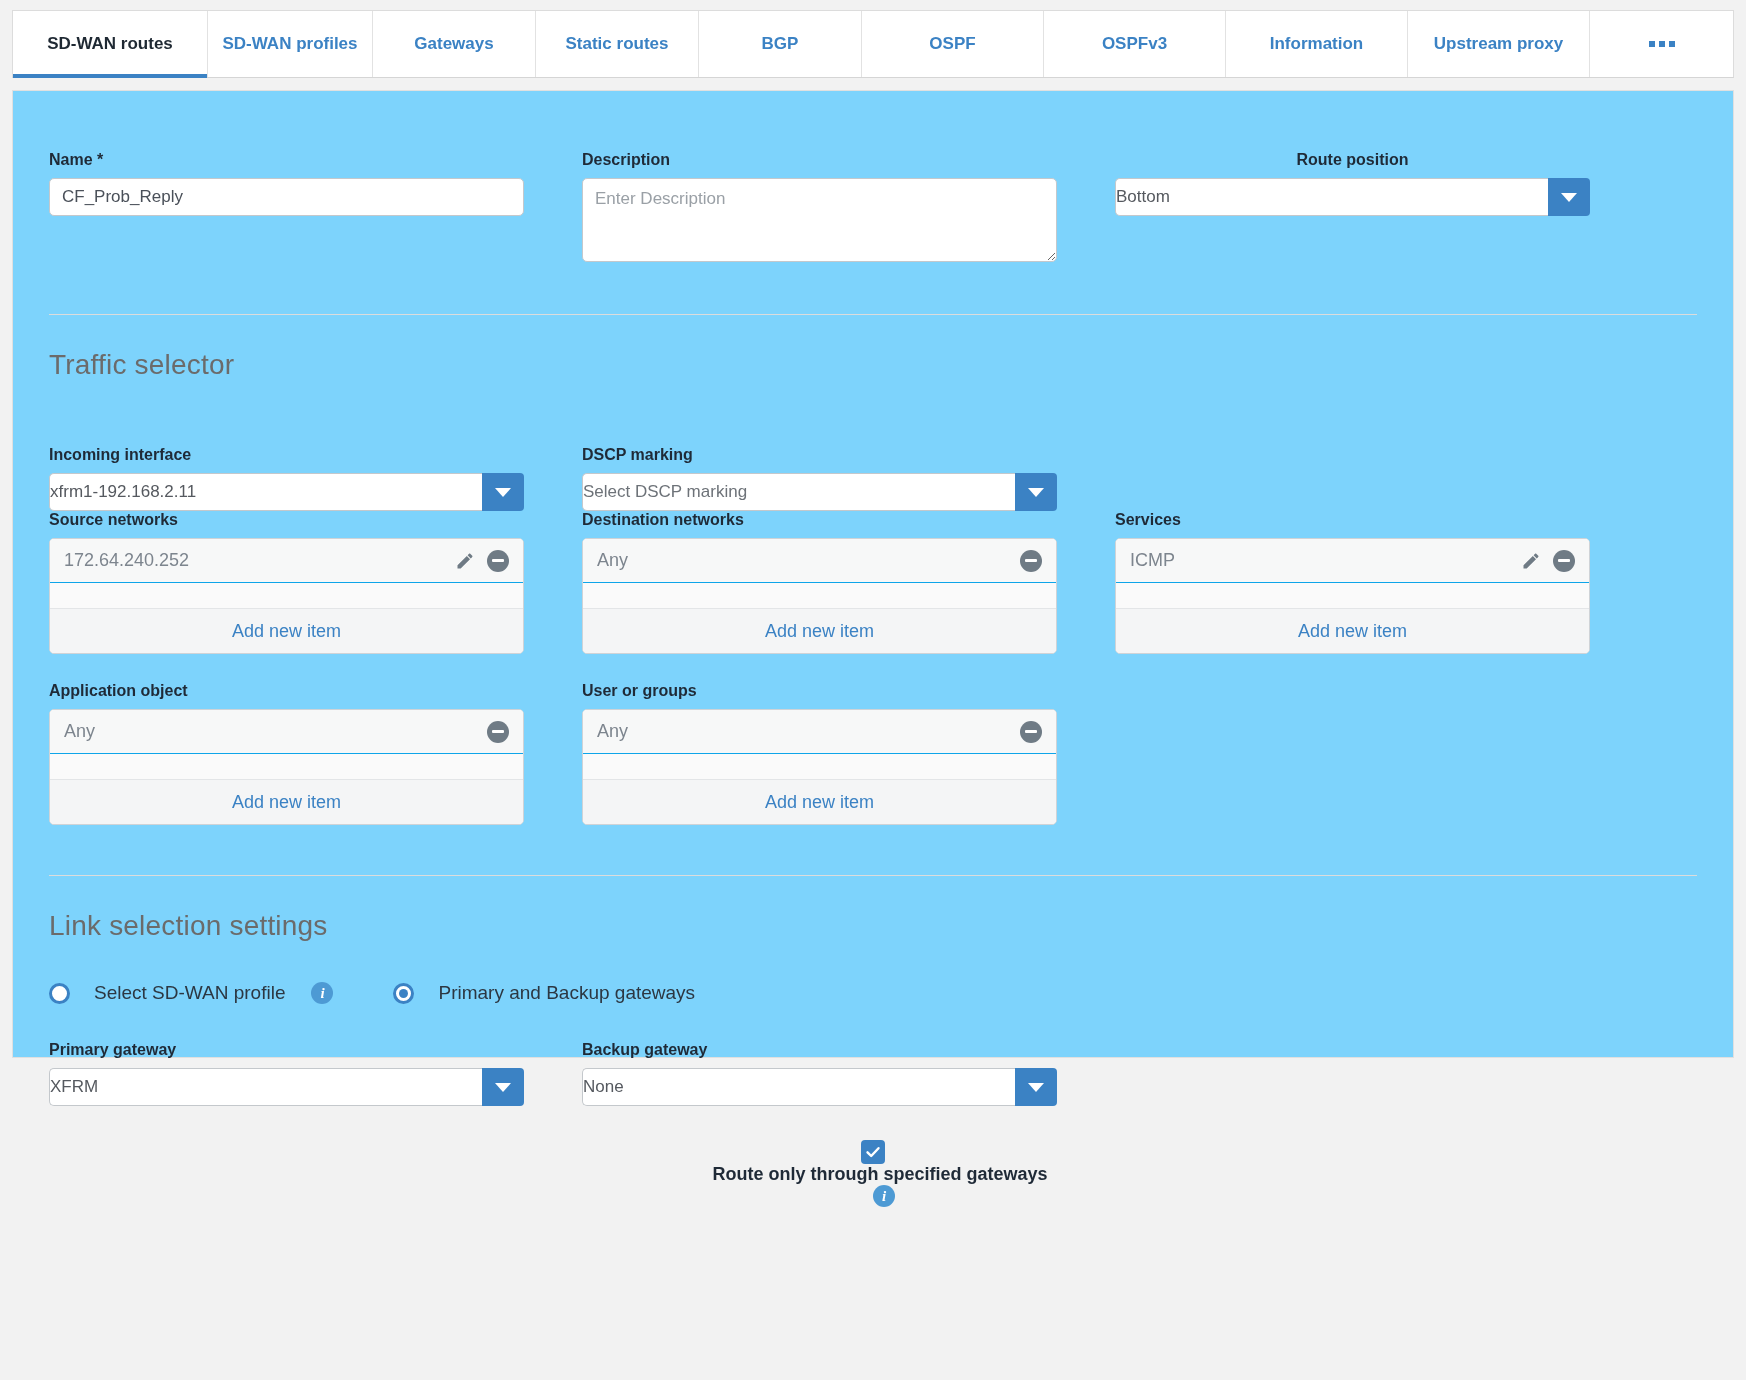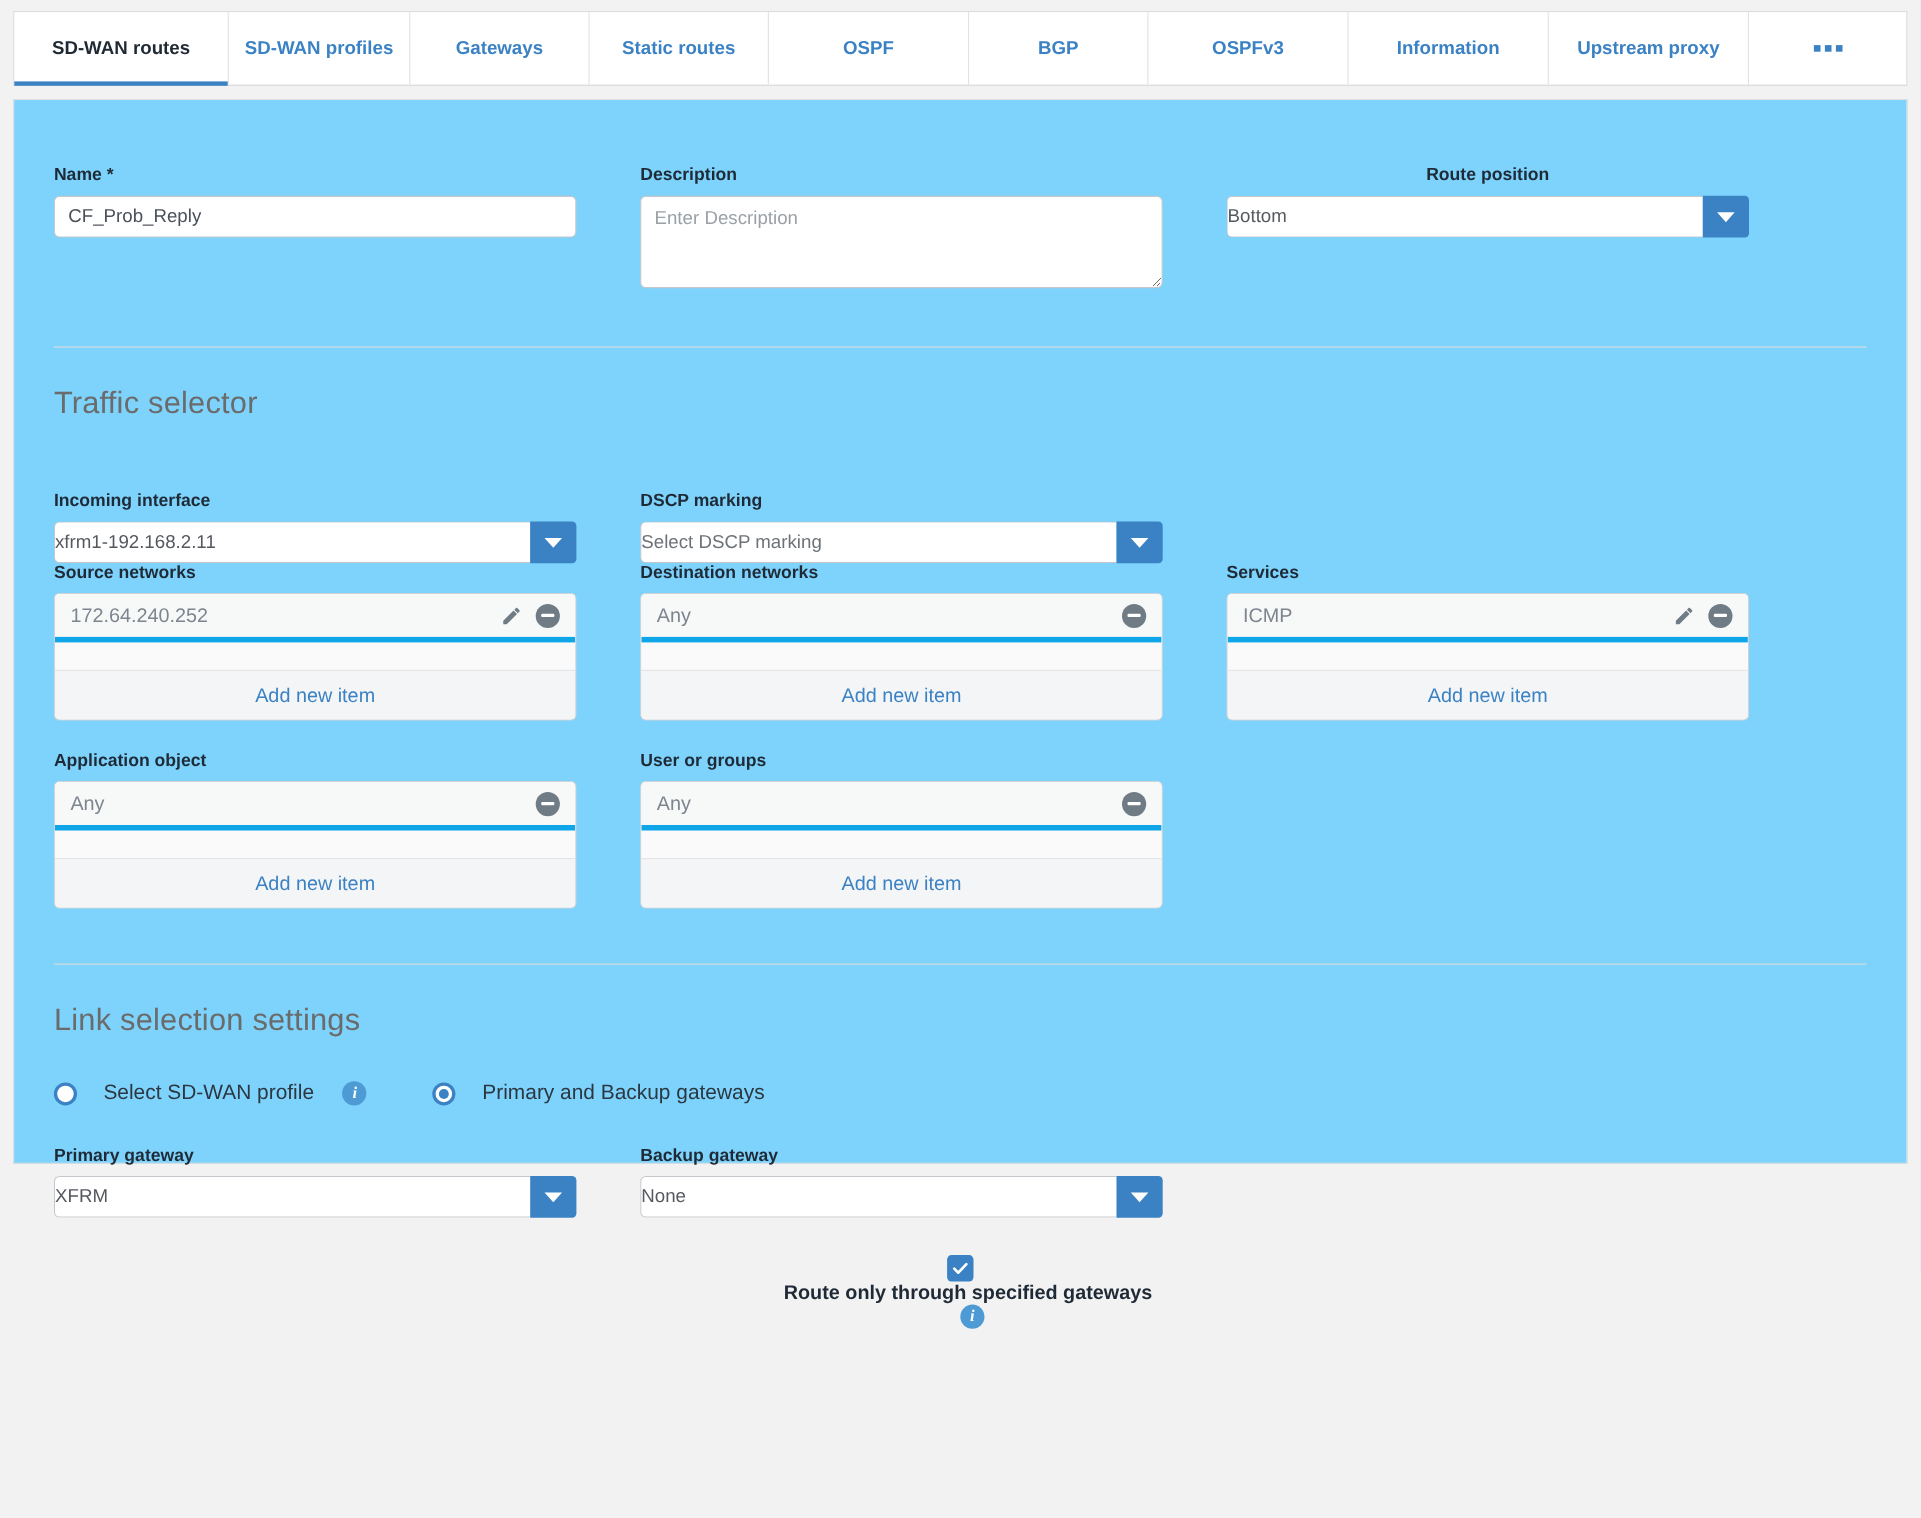--- a/index.html
+++ b/index.html
@@ -161,21 +161,21 @@
     border-radius: 5px;
     background: #fafafa;
     overflow: hidden;
   }
   .lb-items { min-height: 69px; background: #fafafa; }
   .lb-item {
     display: flex;
     align-items: center;
     height: 44px;
     padding: 0 14px 0 14px;
-    border-bottom: 5px solid #0ea5e9;
+    border-bottom: 1px solid #0ea5e9;
     background: #f7f8f8;
   }
   .lb-item .txt {
     flex: 1;
     font-size: 18px;
     color: #7d858e;
   }
   .lb-actions { display: flex; align-items: center; gap: 12px; }
   .lb-spacer { height: 25px; }
   .lb-add {
@@ -275,25 +275,25 @@
   </div>
   <div class="tab t1">
     <span>SD-WAN profiles</span>
   </div>
   <div class="tab t2">
     <span>Gateways</span>
   </div>
   <div class="tab t3">
     <span>Static routes</span>
   </div>
+  <div class="tab t4">
+    <span>BGP</span>
+  </div>
   <div class="tab t5">
     <span>OSPF</span>
-  </div>
-  <div class="tab t4">
-    <span>BGP</span>
   </div>
   <div class="tab t6">
     <span>OSPFv3</span>
   </div>
   <div class="tab t7">
     <span>Information</span>
   </div>
   <div class="tab t8">
     <span>Upstream proxy</span>
   </div>

